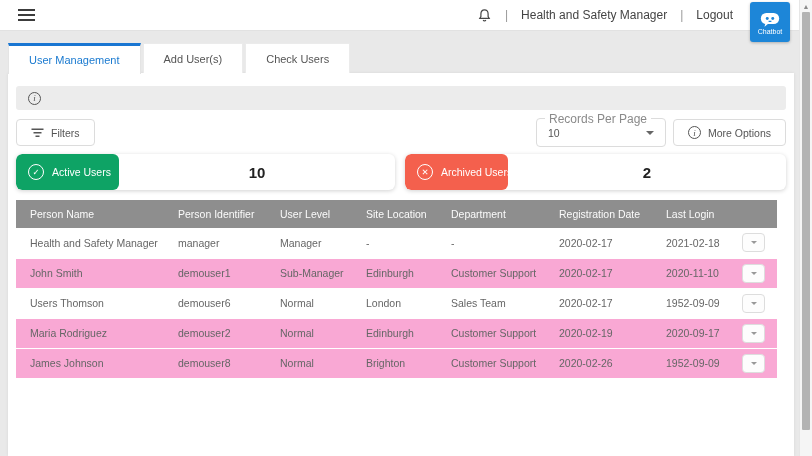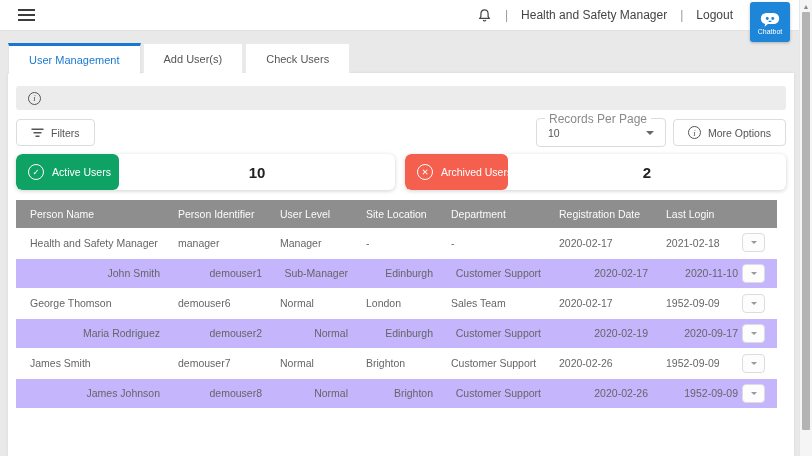--- a/index.html
+++ b/index.html
@@ -128,21 +128,21 @@
   .table-wrap { margin:10px 8px 0 8px; }
   table { width:761px; border-collapse:collapse; table-layout:fixed; }
   thead th {
     background:#8e8e8e; color:#fbfbfb; font-weight:normal; text-align:left;
     height:28px; padding:0 4px 0 14px; font-size:10.5px;
   }
   tbody td {
     height:30px; padding:0 4px 0 14px; font-size:10.5px; color:#666;
     border-bottom:1px solid #fff; overflow:hidden; white-space:nowrap;
   }
-  tbody tr.alt { background:#c4b5fd;text-align:right; }
+  tbody tr.alt { background:#f9a8d4; }
   .row-action-btn {
     width:23px; height:19px; background:#fdfdfd; border:1px solid #ddd; border-radius:4px;
     display:flex; align-items:center; justify-content:center; cursor:pointer;
   }
   .row-action-btn .caret-sm {
     width:0; height:0; border-left:3px solid transparent; border-right:3px solid transparent;
     border-top:3.5px solid #999;
   }
 </style>
 </head>
@@ -290,21 +290,21 @@
             <td>Customer Support</td>
             <td>2020-02-17</td>
             <td>2020-11-10</td>
             <td style="padding-left: 0px;">
               <button class="row-action-btn">
                 <span class="caret-sm"></span>
               </button>
             </td>
           </tr>
           <tr>
-            <td>George Thomson</td>
+            <td>Users Thomson</td>
             <td>demouser6</td>
             <td>Normal</td>
             <td>London</td>
             <td>Sales Team</td>
             <td>2020-02-17</td>
             <td>1952-09-09</td>
             <td style="padding-left: 0px;">
               <button class="row-action-btn">
                 <span class="caret-sm"></span>
               </button>
@@ -317,34 +317,20 @@
             <td>Edinburgh</td>
             <td>Customer Support</td>
             <td>2020-02-19</td>
             <td>2020-09-17</td>
             <td style="padding-left: 0px;">
               <button class="row-action-btn">
                 <span class="caret-sm"></span>
               </button>
             </td>
           </tr>
-          <tr>
-            <td>James Smith</td>
-            <td>demouser7</td>
-            <td>Normal</td>
-            <td>Brighton</td>
-            <td>Customer Support</td>
-            <td>2020-02-26</td>
-            <td>1952-09-09</td>
-            <td style="padding-left: 0px;">
-              <button class="row-action-btn">
-                <span class="caret-sm"></span>
-              </button>
-            </td>
-          </tr>
           <tr class="alt">
             <td>James Johnson</td>
             <td>demouser8</td>
             <td>Normal</td>
             <td>Brighton</td>
             <td>Customer Support</td>
             <td>2020-02-26</td>
             <td>1952-09-09</td>
             <td style="padding-left: 0px;">
               <button class="row-action-btn">

